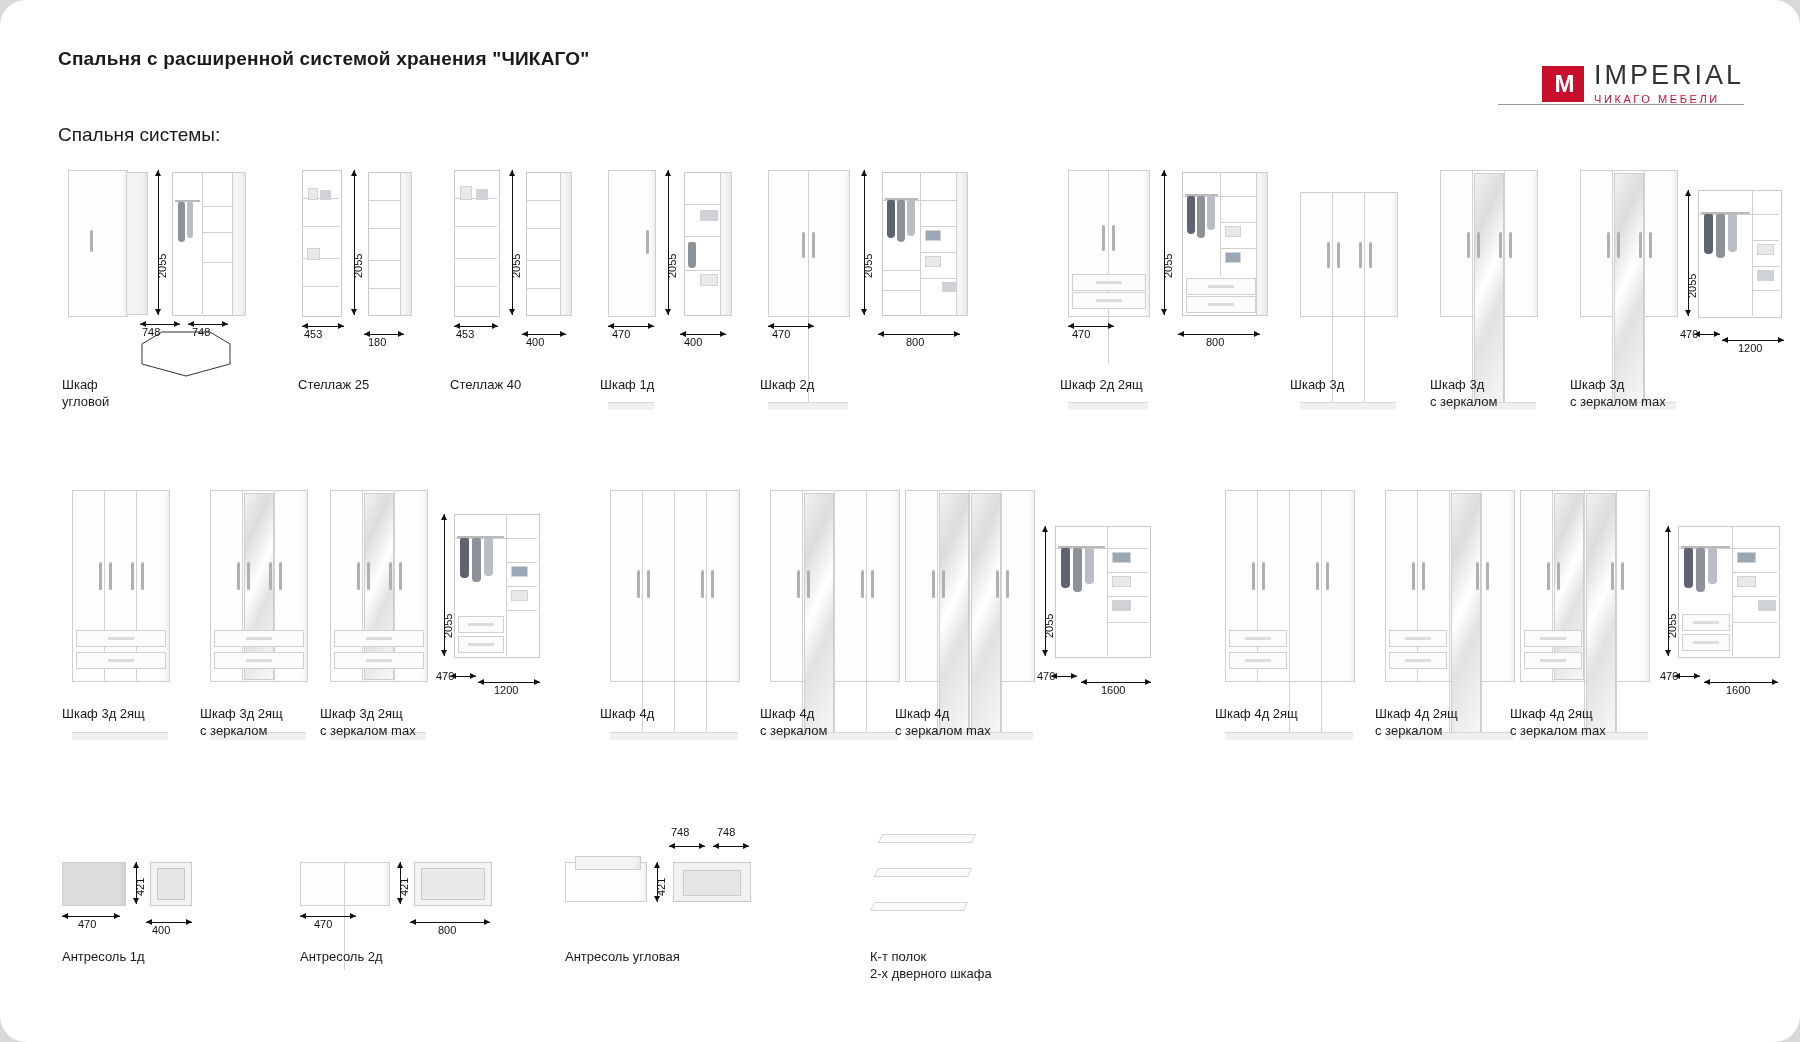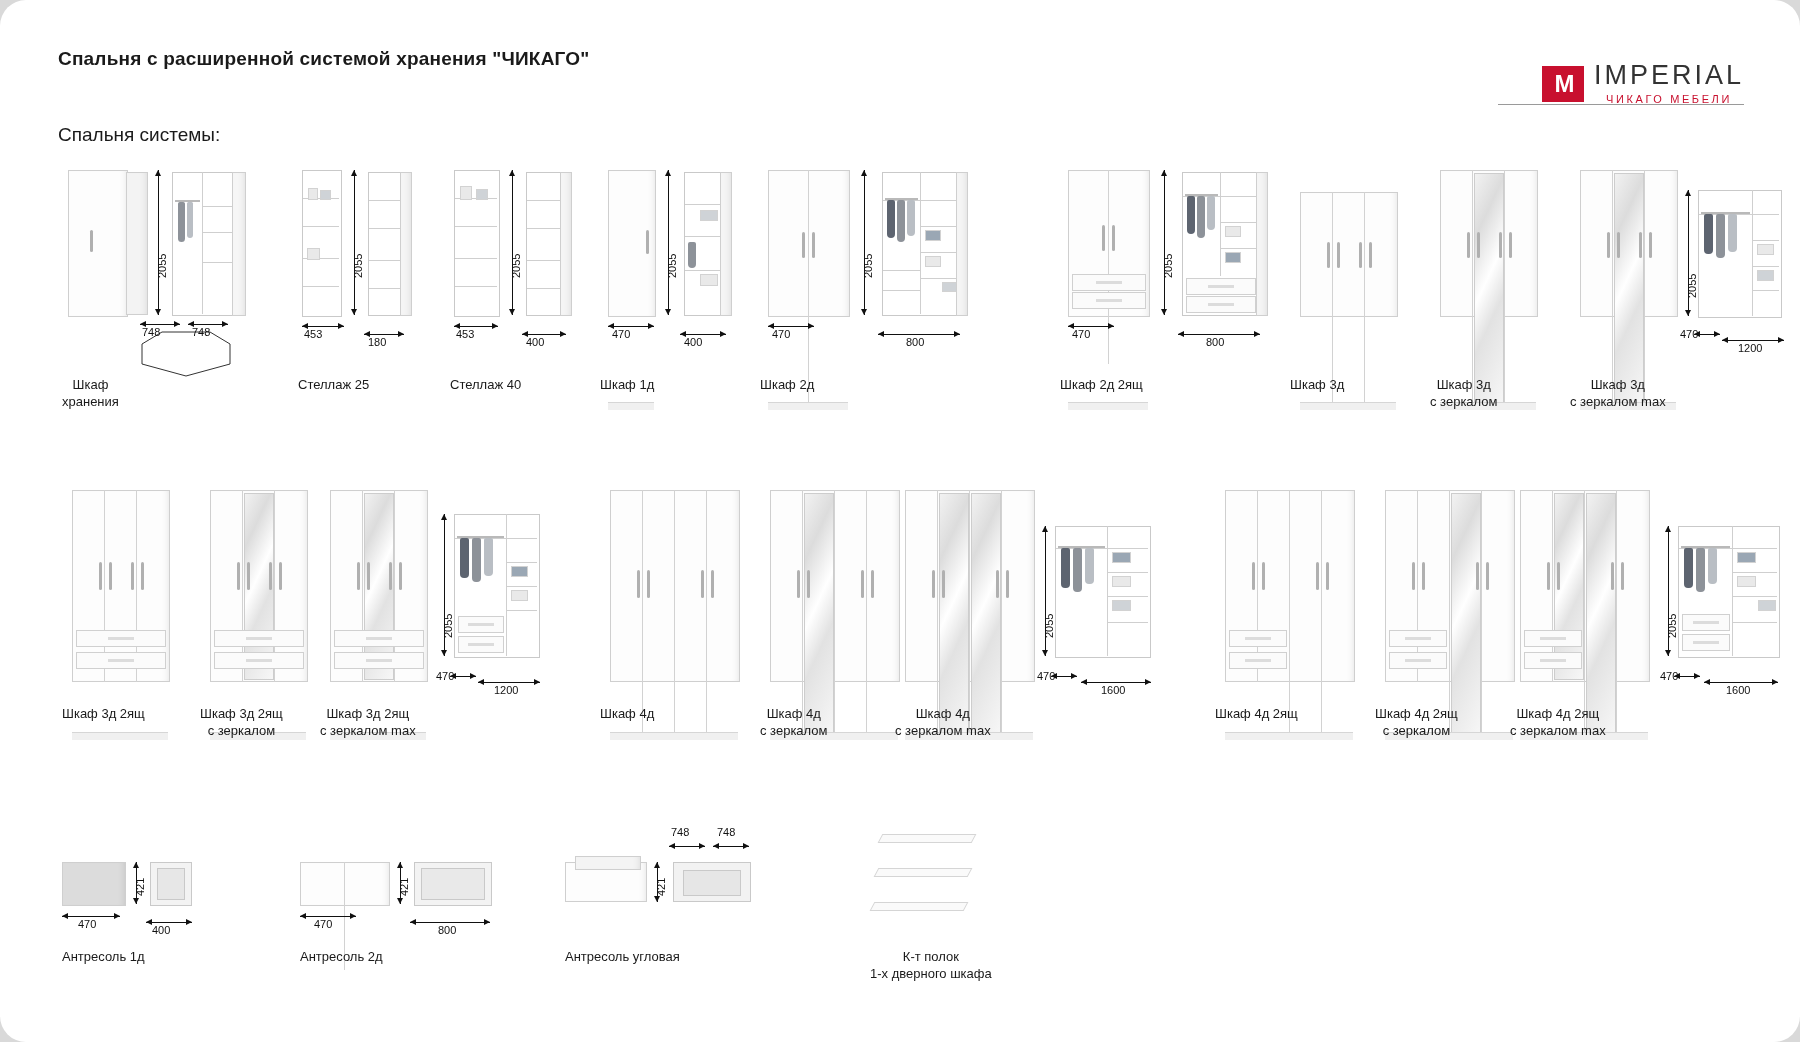--- a/index.html
+++ b/index.html
@@ -4,21 +4,20 @@
 <style>
   html,body{margin:0;padding:0;background:#d9d9d9;}
   body{font-family:"Liberation Sans", sans-serif;}
   .page{
     position:relative;
     width:1800px;height:1042px;
     background:#ffffff;
     border-radius:26px;
     overflow:hidden;
     margin:0;
-    text-align:center;
   }
   .title{
     position:absolute;left:58px;top:48px;
     font-size:19px;font-weight:bold;color:#1a1a1a;letter-spacing:.2px;
   }
   .subtitle{
     position:absolute;left:58px;top:124px;
     font-size:19px;color:#1a1a1a;
   }
   
@@ -131,21 +130,21 @@
     </div>
     <div class="meas h" style="left:78px;top:154px;width:40px;"></div>
     <div class="arrw l" style="left:78px;top:151px;"></div>
     <div class="arrw r" style="left:112px;top:151px;"></div>
     <div class="dim" style="left:80px;top:156px;">748</div>
     <div class="meas h" style="left:126px;top:154px;width:40px;"></div>
     <div class="arrw l" style="left:126px;top:151px;"></div>
     <div class="arrw r" style="left:160px;top:151px;"></div>
     <div class="dim" style="left:130px;top:156px;">748</div>
     <div class="cap" style="left:0px;top:206px;">Шкаф
-хранения</div>
+угловой</div>
   </div>
 
   <div class="item" style="left:298px;top:170px;width:190px;height:240px;">
     <div class="carc" style="left:4px;top:0;width:38px;height:145px;"></div>
     <div class="shelf" style="left:5px;top:28px;width:36px;"></div>
     <div class="shelf" style="left:5px;top:56px;width:36px;"></div>
     <div class="shelf" style="left:5px;top:88px;width:36px;"></div>
     <div class="shelf" style="left:5px;top:116px;width:36px;"></div>
     <div class="box" style="left:10px;top:18px;width:8px;height:10px;"></div>
     <div class="box dark" style="left:22px;top:20px;width:9px;height:8px;"></div>
@@ -652,16 +651,16 @@
     <div class="cap" style="left:0px;top:128px;">Антресоль угловая</div>
   </div>
 
   <div class="item" style="left:870px;top:820px;width:240px;height:150px;">
     <div class="shelfset" style="left:0;top:14px;width:110px;height:90px;">
       <div class="pl" style="left:10px;top:0;width:92px;"></div>
       <div class="pl" style="left:6px;top:34px;width:92px;"></div>
       <div class="pl" style="left:2px;top:68px;width:92px;"></div>
     </div>
     <div class="cap" style="left:0px;top:128px;white-space:pre-line;">К-т полок
-1-х дверного шкафа</div>
+2-х дверного шкафа</div>
   </div>
 
 </div>
 
 </body></html>

